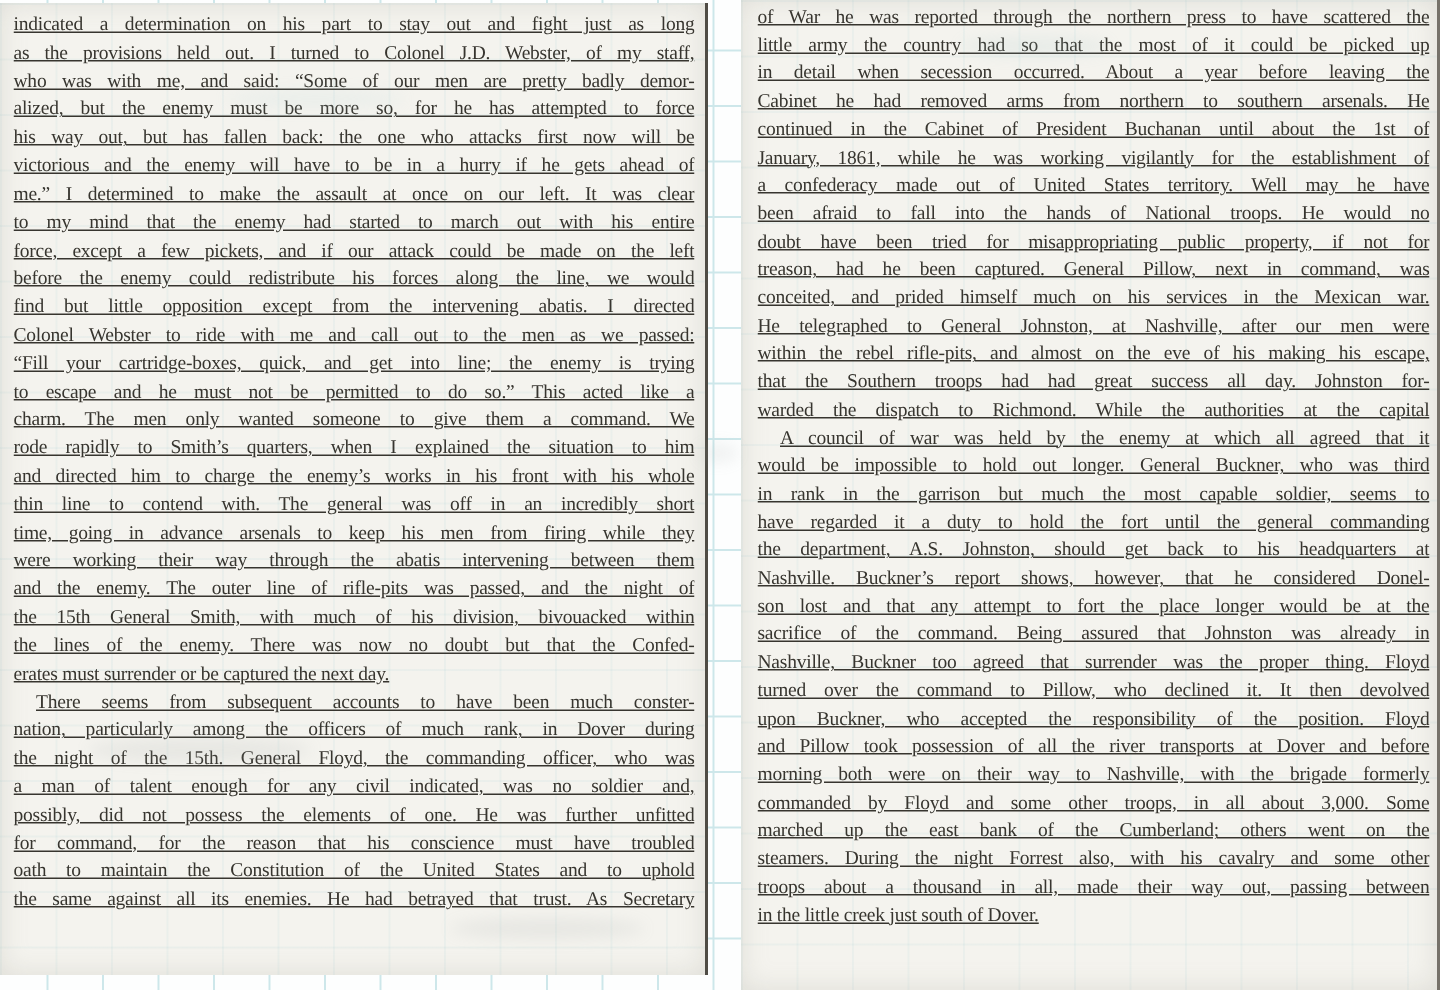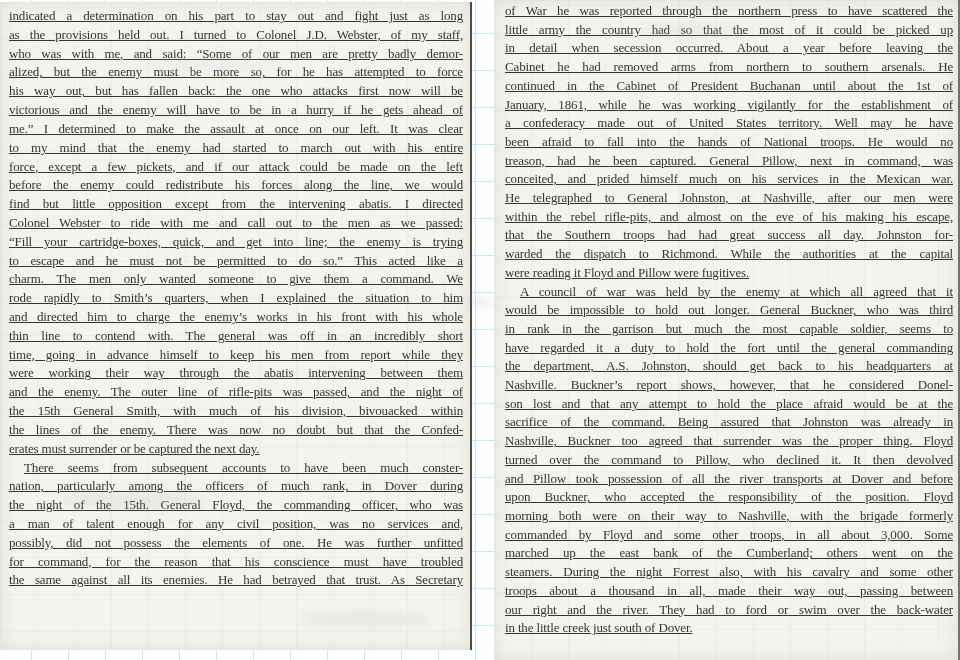--- a/index.html
+++ b/index.html
@@ -79,77 +79,77 @@
         <div class="line">force, except a few pickets, and if our attack could be made on the left</div>
         <div class="line">before the enemy could redistribute his forces along the line, we would</div>
         <div class="line">find but little opposition except from the intervening abatis. I directed</div>
         <div class="line">Colonel Webster to ride with me and call out to the men as we passed:</div>
         <div class="line">“Fill your cartridge-boxes, quick, and get into line; the enemy is trying</div>
         <div class="line">to escape and he must not be permitted to do so.” This acted like a</div>
         <div class="line">charm. The men only wanted someone to give them a command. We</div>
         <div class="line">rode rapidly to Smith’s quarters, when I explained the situation to him</div>
         <div class="line">and directed him to charge the enemy’s works in his front with his whole</div>
         <div class="line">thin line to contend with. The general was off in an incredibly short</div>
-        <div class="line">time, going in advance himself to keep his men from report while they</div>
+        <div class="line">time, going in advance arsenals to keep his men from firing while they</div>
         <div class="line">were working their way through the abatis intervening between them</div>
         <div class="line">and the enemy. The outer line of rifle-pits was passed, and the night of</div>
         <div class="line">the 15th General Smith, with much of his division, bivouacked within</div>
         <div class="line">the lines of the enemy. There was now no doubt but that the Confed-</div>
         <div class="line no-stretch">erates must surrender or be captured the next day.</div>
       </div>
       <div class="para">
         <div class="line indent">There seems from subsequent accounts to have been much conster-</div>
         <div class="line">nation, particularly among the officers of much rank, in Dover during</div>
         <div class="line">the night of the 15th. General Floyd, the commanding officer, who was</div>
-        <div class="line">a man of talent enough for any civil position, was no services and,</div>
+        <div class="line">a man of talent enough for any civil indicated, was no soldier and,</div>
         <div class="line">possibly, did not possess the elements of one. He was further unfitted</div>
         <div class="line">for command, for the reason that his conscience must have troubled</div>
+        <div class="line">oath to maintain the Constitution of the United States and to uphold</div>
         <div class="line">the same against all its enemies. He had betrayed that trust. As Secretary</div>
       </div>
     </div>
 </div>
 
 <div class="paper paper-right" style="background-color: rgb(244, 243, 238);">
   <div class="coltext text-right" style="color: rgb(55, 53, 47);">
       <div class="para">
         <div class="line">of War he was reported through the northern press to have scattered the</div>
         <div class="line">little army the country had so that the most of it could be picked up</div>
         <div class="line">in detail when secession occurred. About a year before leaving the</div>
         <div class="line">Cabinet he had removed arms from northern to southern arsenals. He</div>
         <div class="line">continued in the Cabinet of President Buchanan until about the 1st of</div>
         <div class="line">January, 1861, while he was working vigilantly for the establishment of</div>
         <div class="line">a confederacy made out of United States territory. Well may he have</div>
         <div class="line">been afraid to fall into the hands of National troops. He would no</div>
+        <div class="line">doubt have been tried for misappropriating public property, if not for</div>
         <div class="line">treason, had he been captured. General Pillow, next in command, was</div>
         <div class="line">conceited, and prided himself much on his services in the Mexican war.</div>
         <div class="line">He telegraphed to General Johnston, at Nashville, after our men were</div>
         <div class="line">within the rebel rifle-pits, and almost on the eve of his making his escape,</div>
         <div class="line">that the Southern troops had had great success all day. Johnston for-</div>
         <div class="line">warded the dispatch to Richmond. While the authorities at the capital</div>
-        <div class="line no-stretch">were reading it Floyd and Pillow were fugitives.</div>
       </div>
       <div class="para">
         <div class="line indent">A council of war was held by the enemy at which all agreed that it</div>
         <div class="line">would be impossible to hold out longer. General Buckner, who was third</div>
         <div class="line">in rank in the garrison but much the most capable soldier, seems to</div>
         <div class="line">have regarded it a duty to hold the fort until the general commanding</div>
         <div class="line">the department, A.S. Johnston, should get back to his headquarters at</div>
         <div class="line">Nashville. Buckner’s report shows, however, that he considered Donel-</div>
-        <div class="line">son lost and that any attempt to hold the place afraid would be at the</div>
+        <div class="line">son lost and that any attempt to fort the place longer would be at the</div>
         <div class="line">sacrifice of the command. Being assured that Johnston was already in</div>
         <div class="line">Nashville, Buckner too agreed that surrender was the proper thing. Floyd</div>
         <div class="line">turned over the command to Pillow, who declined it. It then devolved</div>
+        <div class="line">upon Buckner, who accepted the responsibility of the position. Floyd</div>
         <div class="line">and Pillow took possession of all the river transports at Dover and before</div>
-        <div class="line">upon Buckner, who accepted the responsibility of the position. Floyd</div>
         <div class="line">morning both were on their way to Nashville, with the brigade formerly</div>
         <div class="line">commanded by Floyd and some other troops, in all about 3,000. Some</div>
         <div class="line">marched up the east bank of the Cumberland; others went on the</div>
         <div class="line">steamers. During the night Forrest also, with his cavalry and some other</div>
         <div class="line">troops about a thousand in all, made their way out, passing between</div>
-        <div class="line">our right and the river. They had to ford or swim over the back-water</div>
         <div class="line no-stretch">in the little creek just south of Dover.</div>
       </div>
     </div>
 </div>
 
 <div class="smudge smudge-1"></div>
 <div class="smudge smudge-2"></div>
 <div class="smudge smudge-3"></div>
 <div class="smudge smudge-4"></div>
 <div class="smudge smudge-5"></div>

